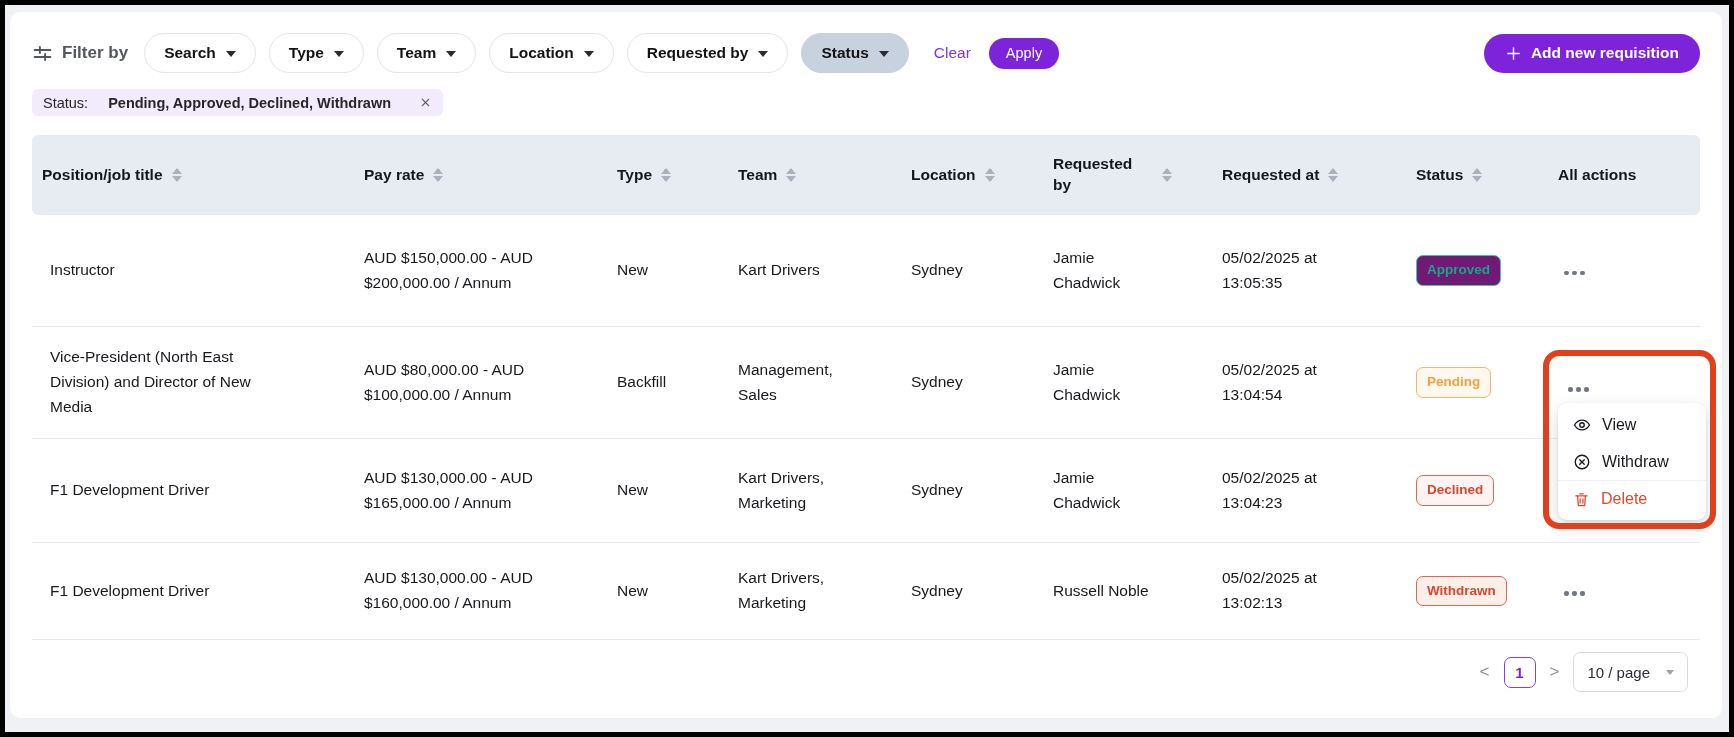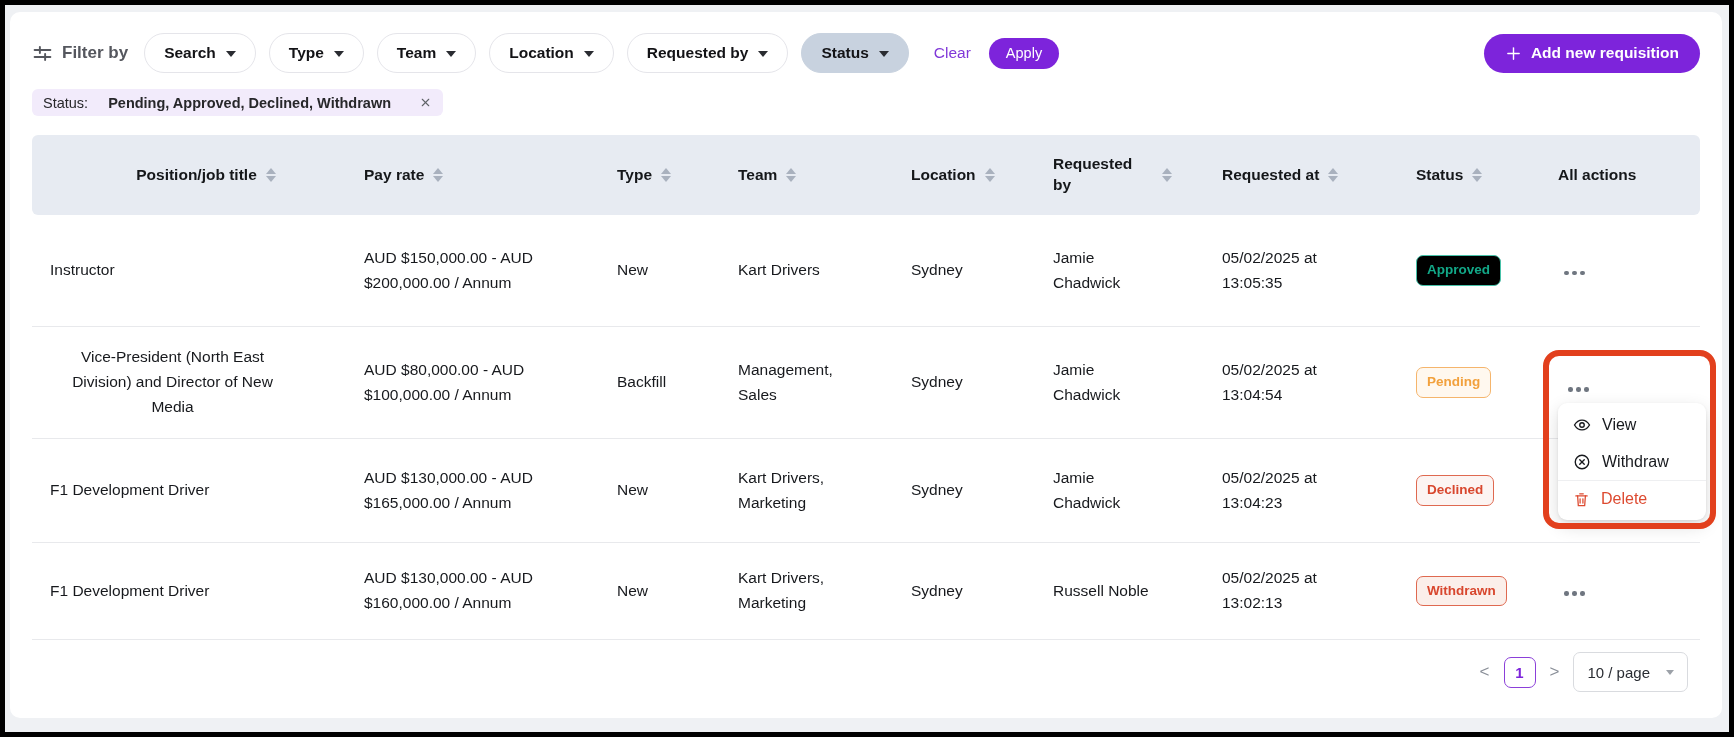--- a/index.html
+++ b/index.html
@@ -59,47 +59,47 @@
   .grid-row{
     display:grid;
     grid-template-columns:332px 253px 121px 173px 142px 169px 194px 142px 1fr;
     align-items:center;
   }
   .thead{
     background:#E7EBF2; border-radius:6px; height:80px;
     font-weight:700; font-size:15.5px; color:#15171A;
   }
   .th{ display:flex; align-items:center; gap:9px; padding-right:8px; }
-  .th:first-child{ padding-left:24px;justify-content:center; }
+  .th:first-child{ padding-left:10px; }
   .th .lbl{ max-width:100px; line-height:1.35; }
   .th:first-child .lbl, .th.wide .lbl{ max-width:none; }
   .sort{ display:inline-flex; flex-direction:column; gap:2px; flex:none; }
   .sort i{ width:0; height:0; border-left:5.5px solid transparent; border-right:5.5px solid transparent; }
   .sort .up{ border-bottom:6.5px solid #A9B1BE; }
   .sort .down{ border-top:6.5px solid #A9B1BE; }
 
   .trow{ border-bottom:1px solid #E8E9EC; font-size:15.5px; color:#17191D; background:#fff; }
   .trow:nth-child(1){ min-height:112px; }
   .trow:nth-child(2){ min-height:112px; }
   .trow:nth-child(3){ min-height:104px; }
   .trow:nth-child(4){ min-height:97px; }
   .td{ line-height:1.6; padding-right:10px; }
   .td:first-child{ padding-left:18px; }
   .td .constraint{ display:inline-block; vertical-align:middle; }
-  .c-pos{ max-width:245px;text-align:center; }
+  .c-pos{ max-width:245px; }
   .c-pay{ max-width:205px; }
   .c-team{ max-width:125px; }
   .c-reqby{ max-width:105px; }
   .c-reqat{ max-width:128px; }
 
   .badge{
     display:inline-block; padding:3px 10px 4px; border-radius:7px;
     font-weight:700; font-size:13.5px; border:1.5px solid; white-space:nowrap;
   }
-  .badge-approved{ color:#12A888; border-color:#47C2A9; background:#000000;text-align:right; }
+  .badge-approved{ color:#12A888; border-color:#47C2A9; background:#701a75;text-align:right; }
   .badge-pending{ color:#F2A13D; border-color:#F4B express06C; background:#FFF8EF; }
   .badge-pending{ color:#F2A13D; border-color:#F5B56C; background:#FFF8EF; }
   .badge-declined{ color:#D8472E; border-color:#DF6950; background:#FCF4F2; }
   .badge-withdrawn{ color:#D8472E; border-color:#DF6950; background:#FBEFEA; }
 
   .dots{ display:inline-flex; gap:3.5px; padding:8px 6px; cursor:pointer; background:none; border:none; }
   .dots i{ width:4.5px; height:4.5px; border-radius:50%; background:#6F7680; }
 
   
   .annotation-rect{

